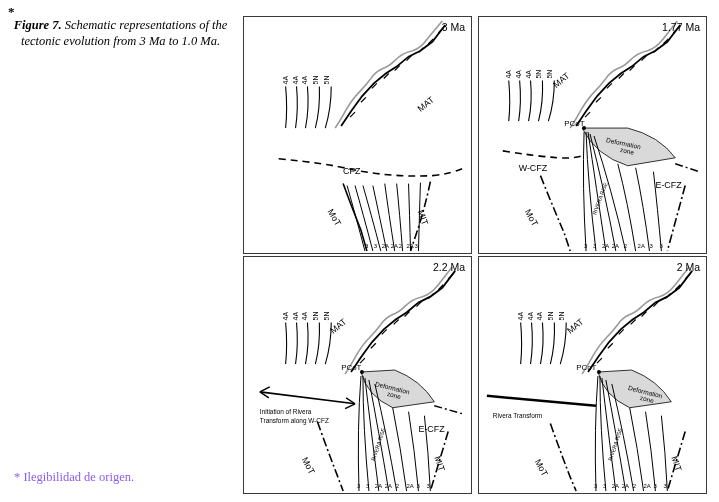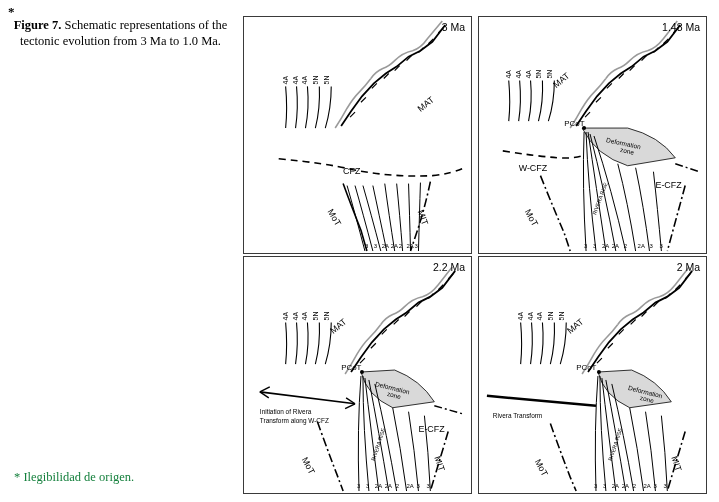--- a/index.html
+++ b/index.html
@@ -9,26 +9,26 @@
     font-family:"Liberation Serif", serif;
     position:relative;
     overflow:hidden;
   }
   .asterisk-top{
     position:absolute;left:8px;top:4px;
     font-size:13px;font-weight:bold;color:#000;
   }
   .caption{
     position:absolute;left:8px;top:18px;width:225px;
-    font-size:12.5px;line-height:1.25;color:#000;text-align:center;
+    font-size:12.5px;line-height:1.25;color:#000;text-align:center;font-style:italic;
   }
   .caption b{font-weight:bold;}
   .footnote{
     position:absolute;left:14px;top:470px;
-    font-size:12.5px;color:#15803d;
+    font-size:12.5px;color:#8b5cf6;
   }
   .figure-grid{
     position:absolute;left:243px;top:16px;
     width:468px;height:478px;
     display:grid;
     grid-template-columns:229px 229px;
     grid-template-rows:238px 238px;
     gap:2px 6px;
   }
   .panel{
@@ -99,21 +99,21 @@
       <text x="131" y="233" font-size="6">3</text>
       <text x="139" y="233" font-size="6">2A</text>
       <text x="148" y="233" font-size="6">2A</text>
       <text x="156" y="233" font-size="6">2</text>
       <text x="164" y="233" font-size="6">2A</text>
       <text x="172" y="233" font-size="6">3</text>
     </svg>
   </div>
 
   <div class="panel">
-    <div class="label">1.48 Ma</div>
+    <div class="label">1.77 Ma</div>
     <svg viewBox="0 0 229 238" preserveAspectRatio="none">
       <path d="M200 4 L186 22 Q178 32 170 34 Q160 36 152 44 Q146 50 140 52 Q133 55 128 62" stroke="#9a9a9a" stroke-width="1.6" fill="none"></path>
       <path d="M128 62 Q122 70 116 76 Q110 82 104 92 Q98 103 92 112" stroke="#9a9a9a" stroke-width="1.6" fill="none"></path>
       <path d="M203 8 L190 25 L178 34 L166 40 L154 50 L143 57 L131 67 L119 80 L108 95 L98 110" stroke="#000" stroke-width="1.8" fill="none"></path>
       <path d="M196 16 l5 -5 M186 27 l5 -5 M176 36 l5 -5 M164 44 l5 -5 M152 54 l5 -5 M141 62 l5 -5 M129 72 l5 -5 M118 86 l5 -5 M107 101 l5 -5" stroke="#000" stroke-width="1.2" fill="none"></path>
       <text x="78" y="72" font-size="9" transform="rotate(-40 78 72)">MAT</text>
 
       <path d="M104 112 L150 112 Q182 120 198 142 L150 150 Q118 140 104 112 Z" fill="#d9d9d9" stroke="#000" stroke-width="0.8"></path>
       <text x="128" y="126" font-size="6.5" transform="rotate(12 128 126)">Deformation</text>
       <text x="142" y="136" font-size="6.5" transform="rotate(12 142 136)">zone</text>

